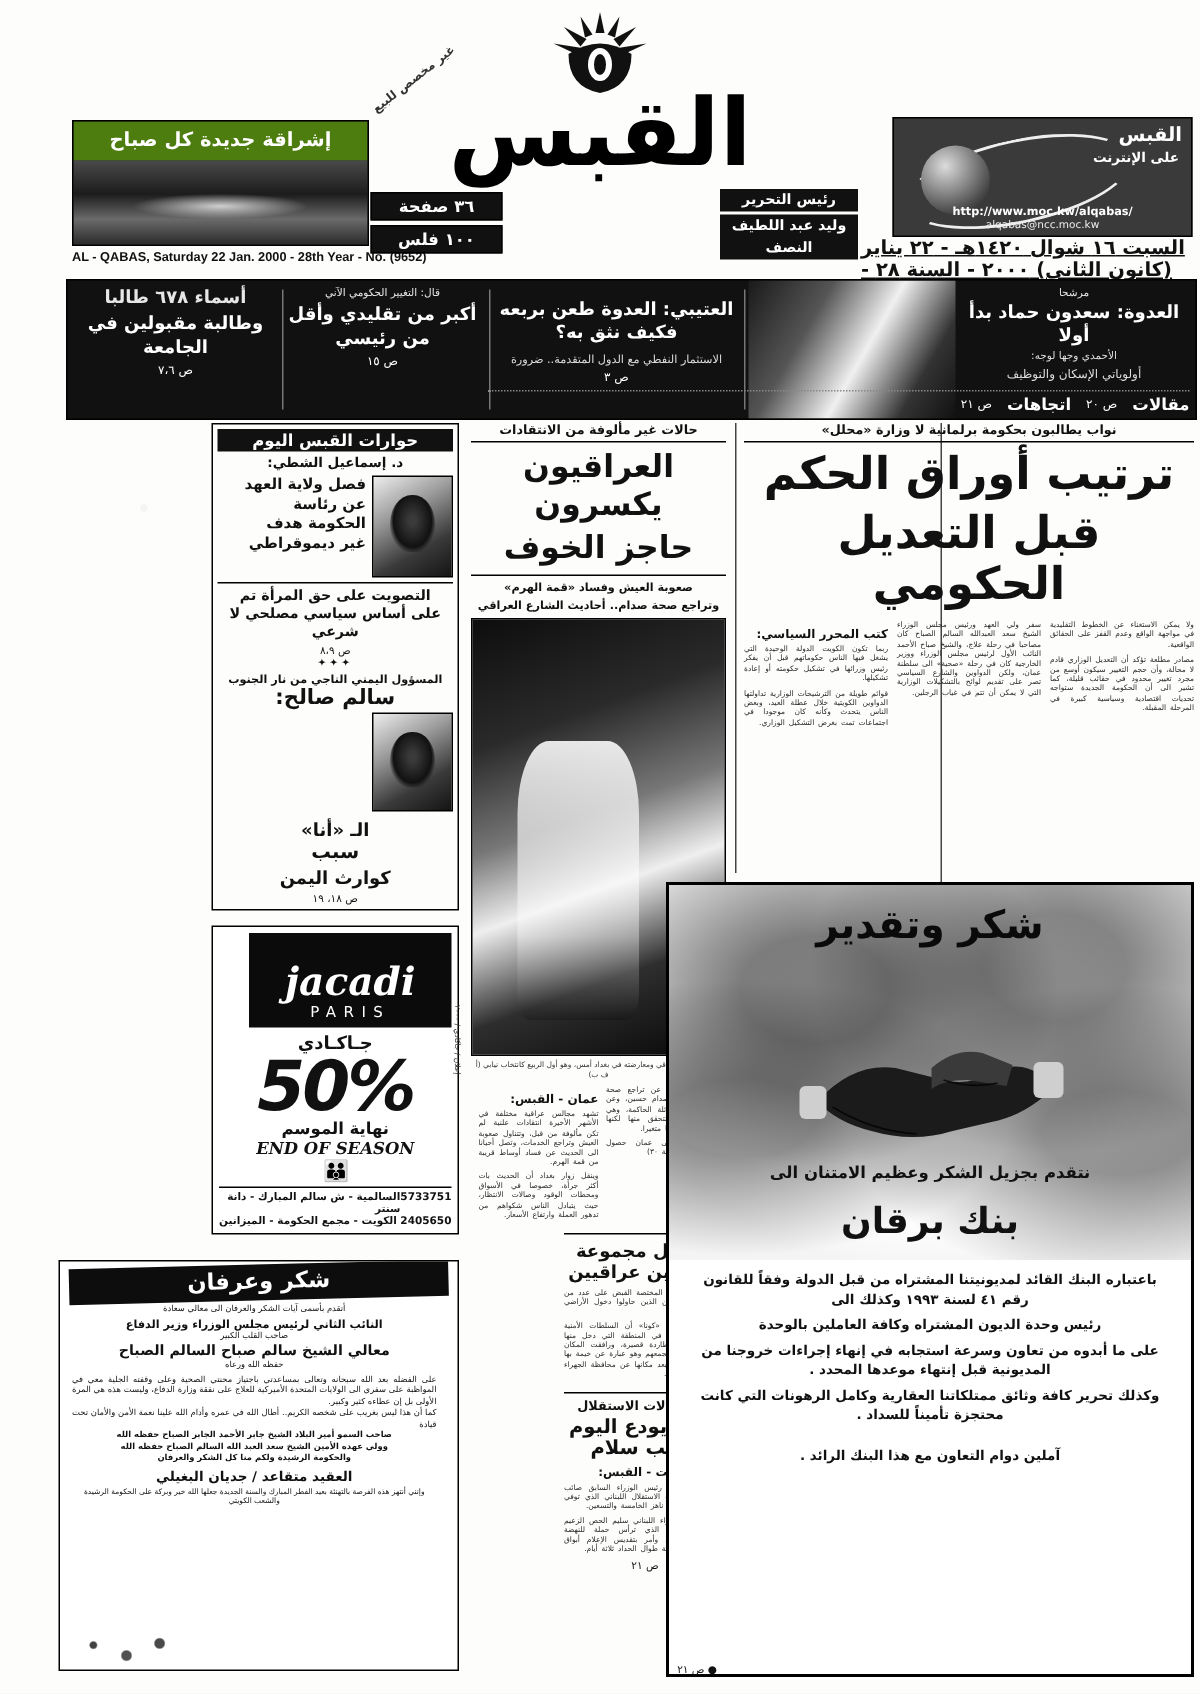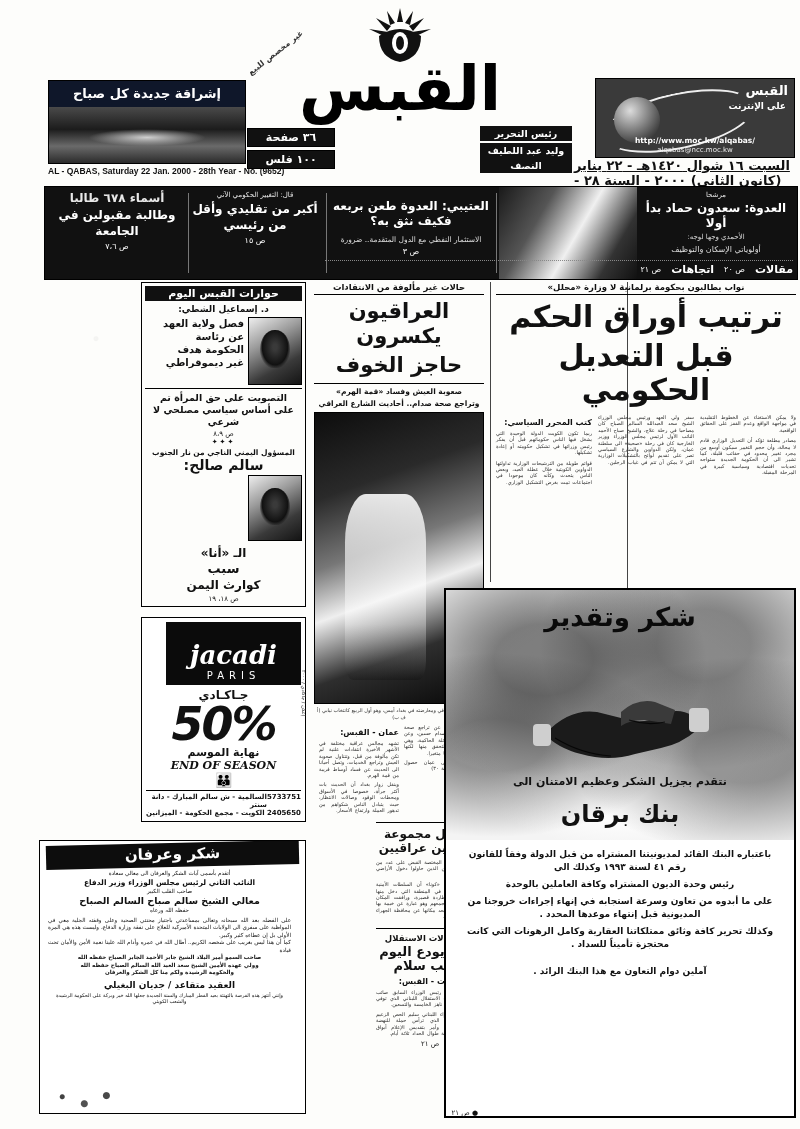--- a/index.html
+++ b/index.html
@@ -26,21 +26,21 @@
     font-family:"DejaVu Sans","Liberation Sans",sans-serif;
     font-weight:bold;font-size:62px;line-height:62px;color:#000;
     letter-spacing:-2px;direction:rtl;
   }
   .sun-icon{margin:0 auto;}
   .ad-left{
     position:absolute;left:48px;top:80px;width:196px;height:82px;
     border:1px solid #000;background:#2a2a2a;overflow:hidden;
   }
   .ad-left .ad-top-band{
-    height:26px;background:#0f172a;color:#fff;font-size:13px;font-weight:bold;
+    height:26px;background:#4d7c0f;color:#fff;font-size:13px;font-weight:bold;
     text-align:center;line-height:26px;letter-spacing:0;
   }
   .ad-left .ad-photo{
     height:56px;
     background:linear-gradient(180deg,#4a4a4a 0%,#1c1c1c 40%,#6a6a6a 70%,#2b2b2b 100%);
     position:relative;
   }
   .ad-left .ad-photo:after{
     content:"";position:absolute;left:20%;top:40%;width:60%;height:30%;
     background:radial-gradient(ellipse at center, rgba(255,255,255,.75), rgba(255,255,255,0) 70%);

